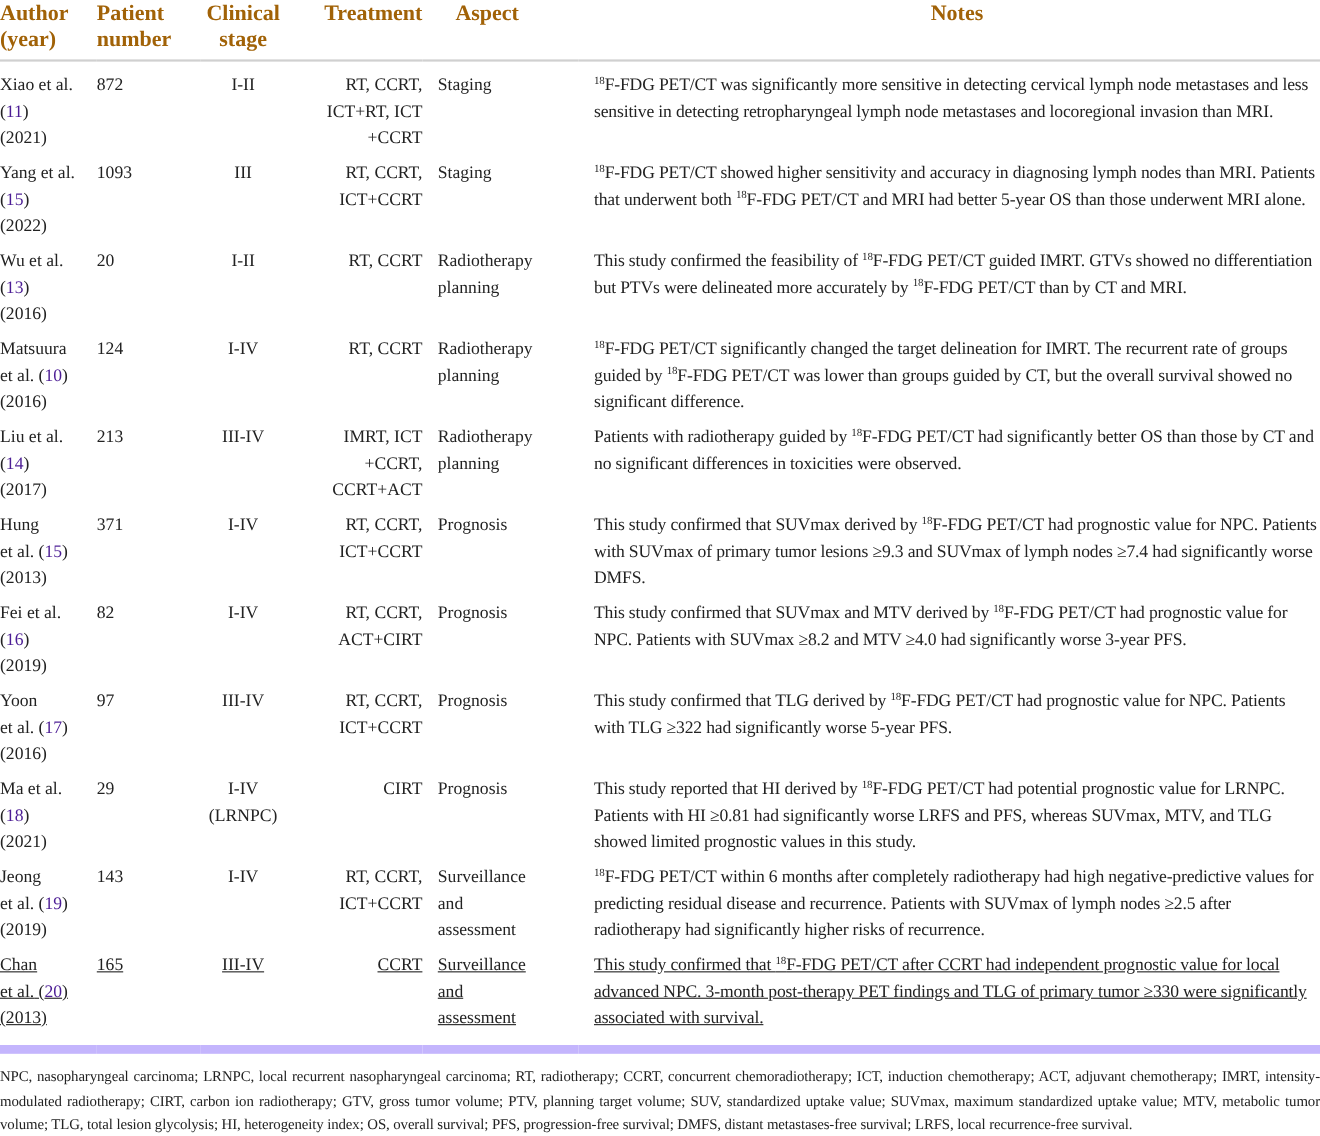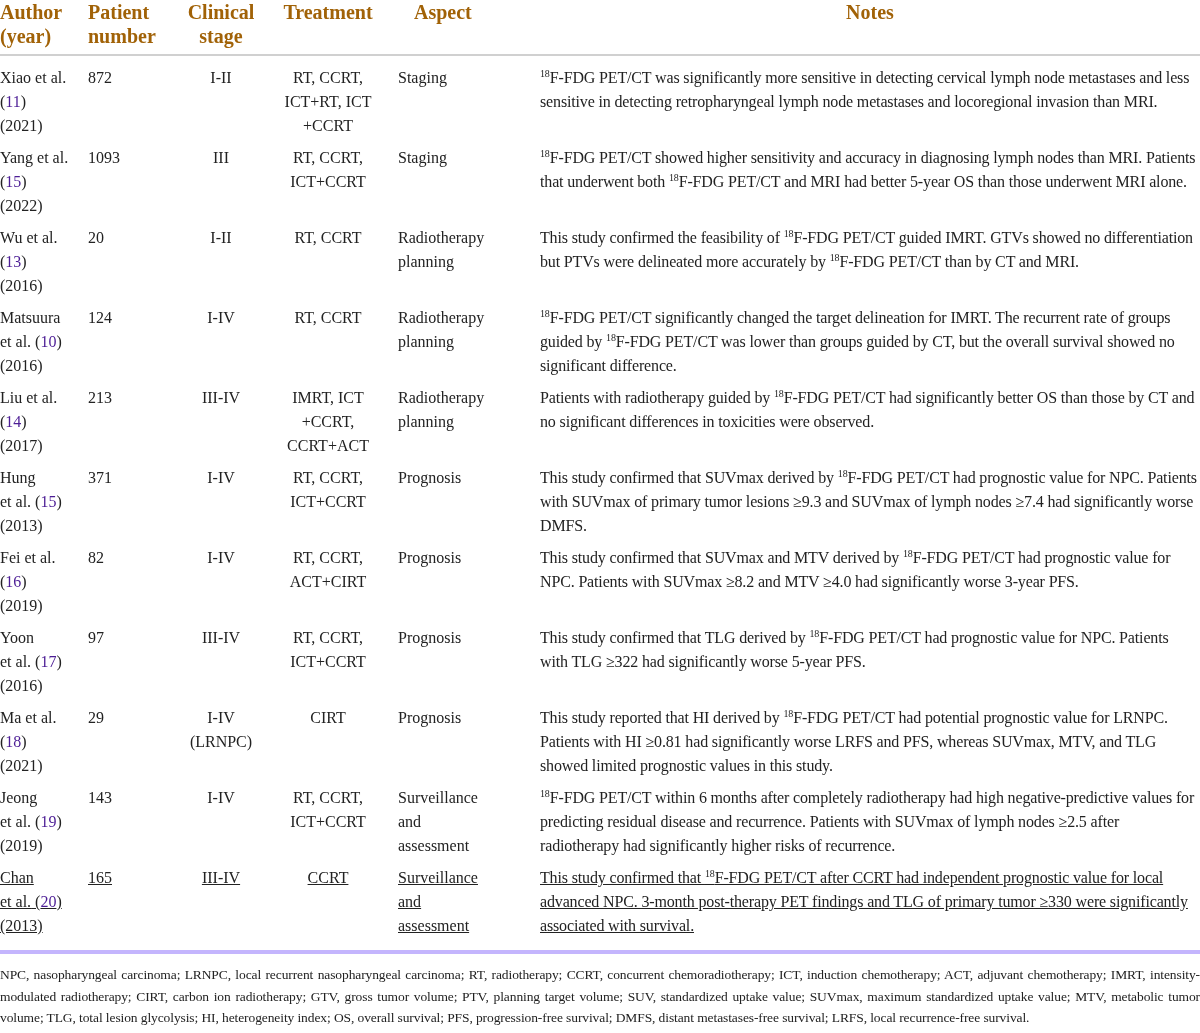--- a/index.html
+++ b/index.html
@@ -13,25 +13,25 @@
     font-weight: bold; font-size: 20px; line-height: 24px;
     vertical-align: top; padding: 0 0 6px 0; color: #a16207;
   }
   thead tr { border-bottom: 2px solid #d0d0d0; }
   td {
     font-size: 16px; line-height: 24px; vertical-align: top;
     padding: 4px 0 4px 0;
   }
   tbody tr:first-child td { padding-top: 10px; }
   tbody tr:last-child td { padding-bottom: 12px; text-decoration: underline; }
-  tfoot tr { border-top: 4px solid #c4b5fd; }
+  tfoot tr { border-top: 8px solid #c4b5fd; }
   .c-author { width: 88px; text-align: left; padding-left: 0; }
   .c-pn { width: 94px; text-align: left; }
   .c-stage { width: 78px; text-align: center; }
-  .c-treat { width: 112px; text-align: center; padding-left: 12px; }
+  .c-treat { width: 112px; text-align: right; padding-left: 12px; }
   .c-aspect { width: 112px; text-align: left; padding-left: 14px; }
   .c-notes { text-align: left; padding-left: 14px; padding-right: 0; }
   th.c-author { text-align: left; }
   th.c-aspect { padding-left: 30px; }
   th.c-notes { text-align: center; }
   td.c-notes { font-size: 16px; letter-spacing: -0.15px; }
   .ref { color: #4c1d95; }
   sup { font-size: 10px; line-height: 0; vertical-align: 6px; }
   .footnote {
     font-size: 13.5px; line-height: 21.5px; padding: 10px 0 0 0;

